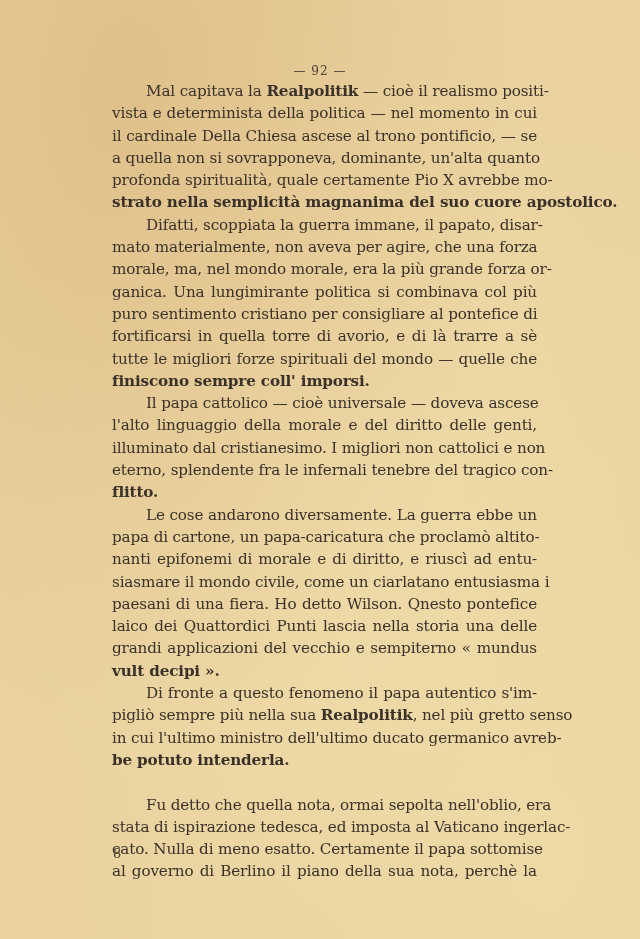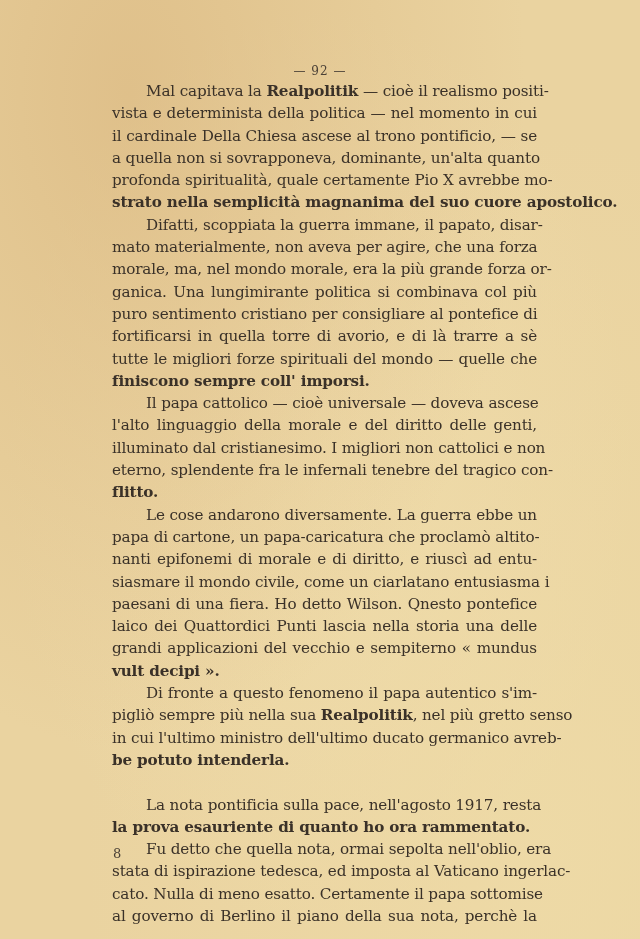--- a/index.html
+++ b/index.html
@@ -75,24 +75,20 @@
         <span class="line last">vult decipi ».</span>
       </div>
       <div>
         <span class="line indent">Di fronte a questo fenomeno il papa autentico s'im-</span>
         <span class="line"><span>pigliò sempre più nella sua </span><span class="it">Realpolitik</span><span>, nel più gretto senso</span></span>
         <span class="line">in cui l'ultimo ministro dell'ultimo ducato germanico avreb-</span>
         <span class="line last">be potuto intenderla.</span>
       </div>
       <span class="line blank"></span>
       <div>
-        <span class="line indent">La nota pontificia sulla pace, nell'agosto 1917, resta</span>
-        <span class="line last">la prova esauriente di quanto ho ora rammentato.</span>
-      </div>
-      <div>
         <span class="line indent">Fu detto che quella nota, ormai sepolta nell'oblio, era</span>
         <span class="line">stata di ispirazione tedesca, ed imposta al Vaticano ingerlac-</span>
         <span class="line">cato. Nulla di meno esatto. Certamente il papa sottomise</span>
         <span class="line">al governo di Berlino il piano della sua nota, perchè la</span>
       </div>
     </div>
   <div class="signature">8</div>
 </div>
 
 </body></html>

